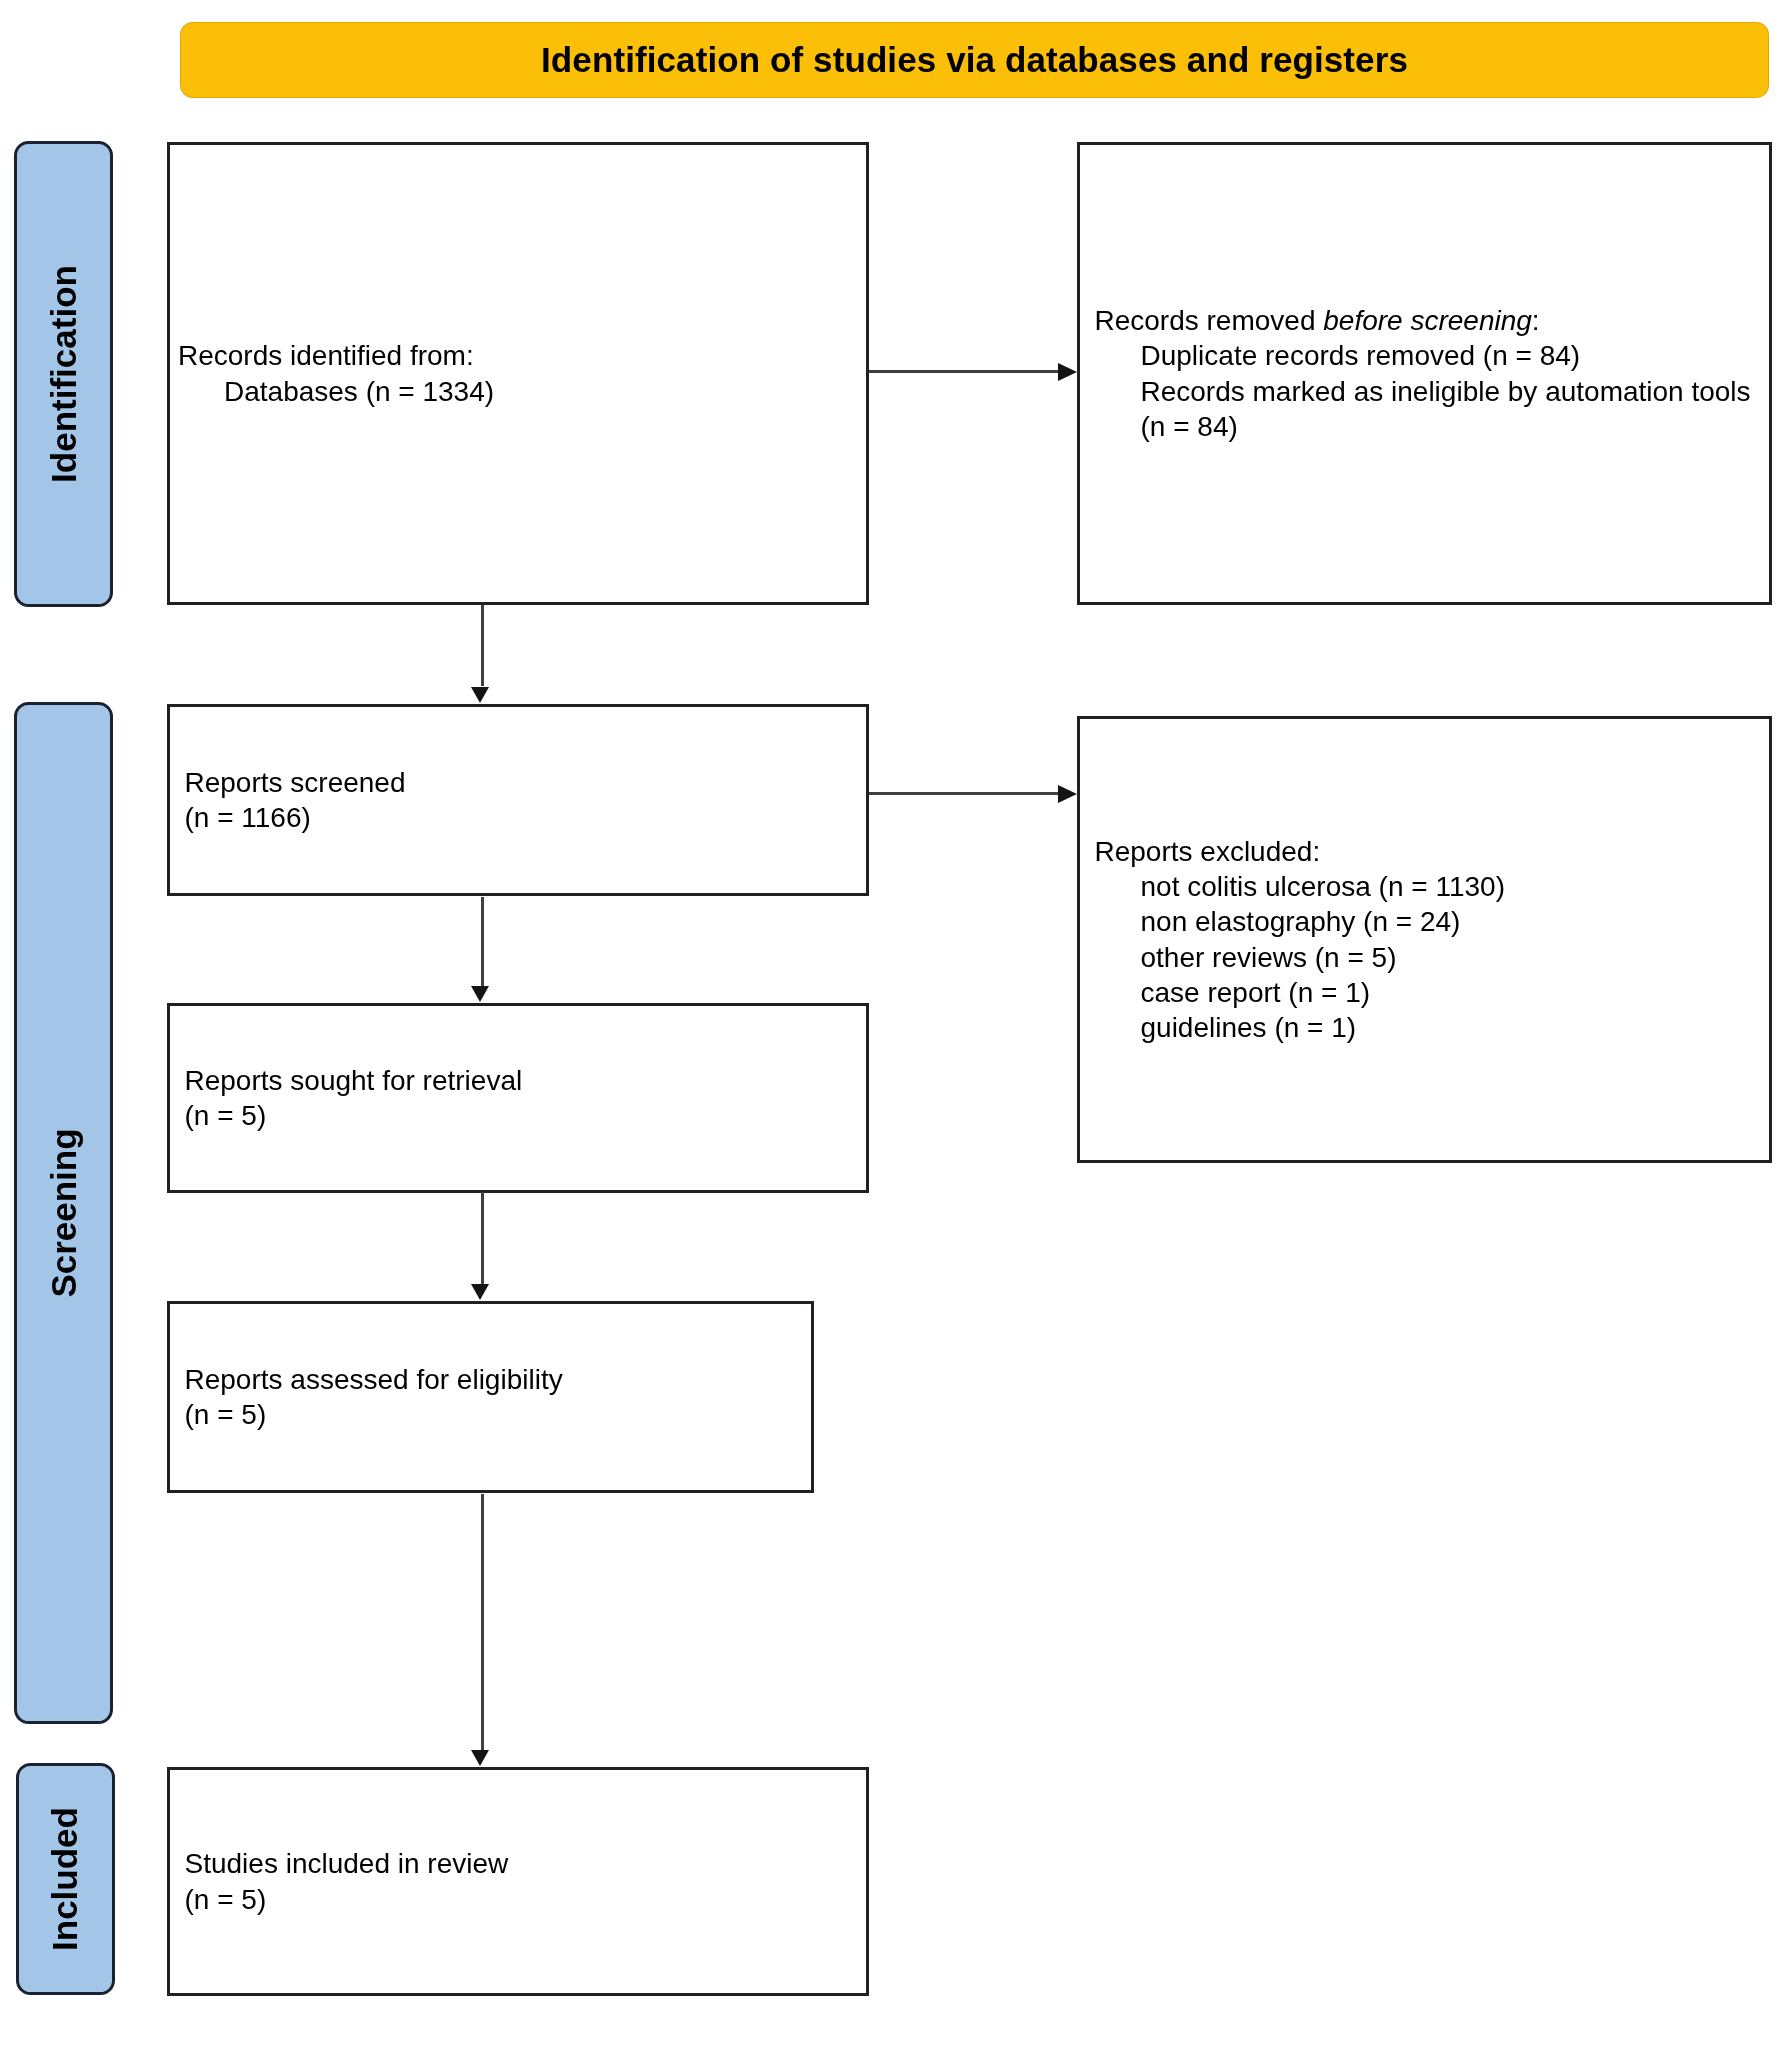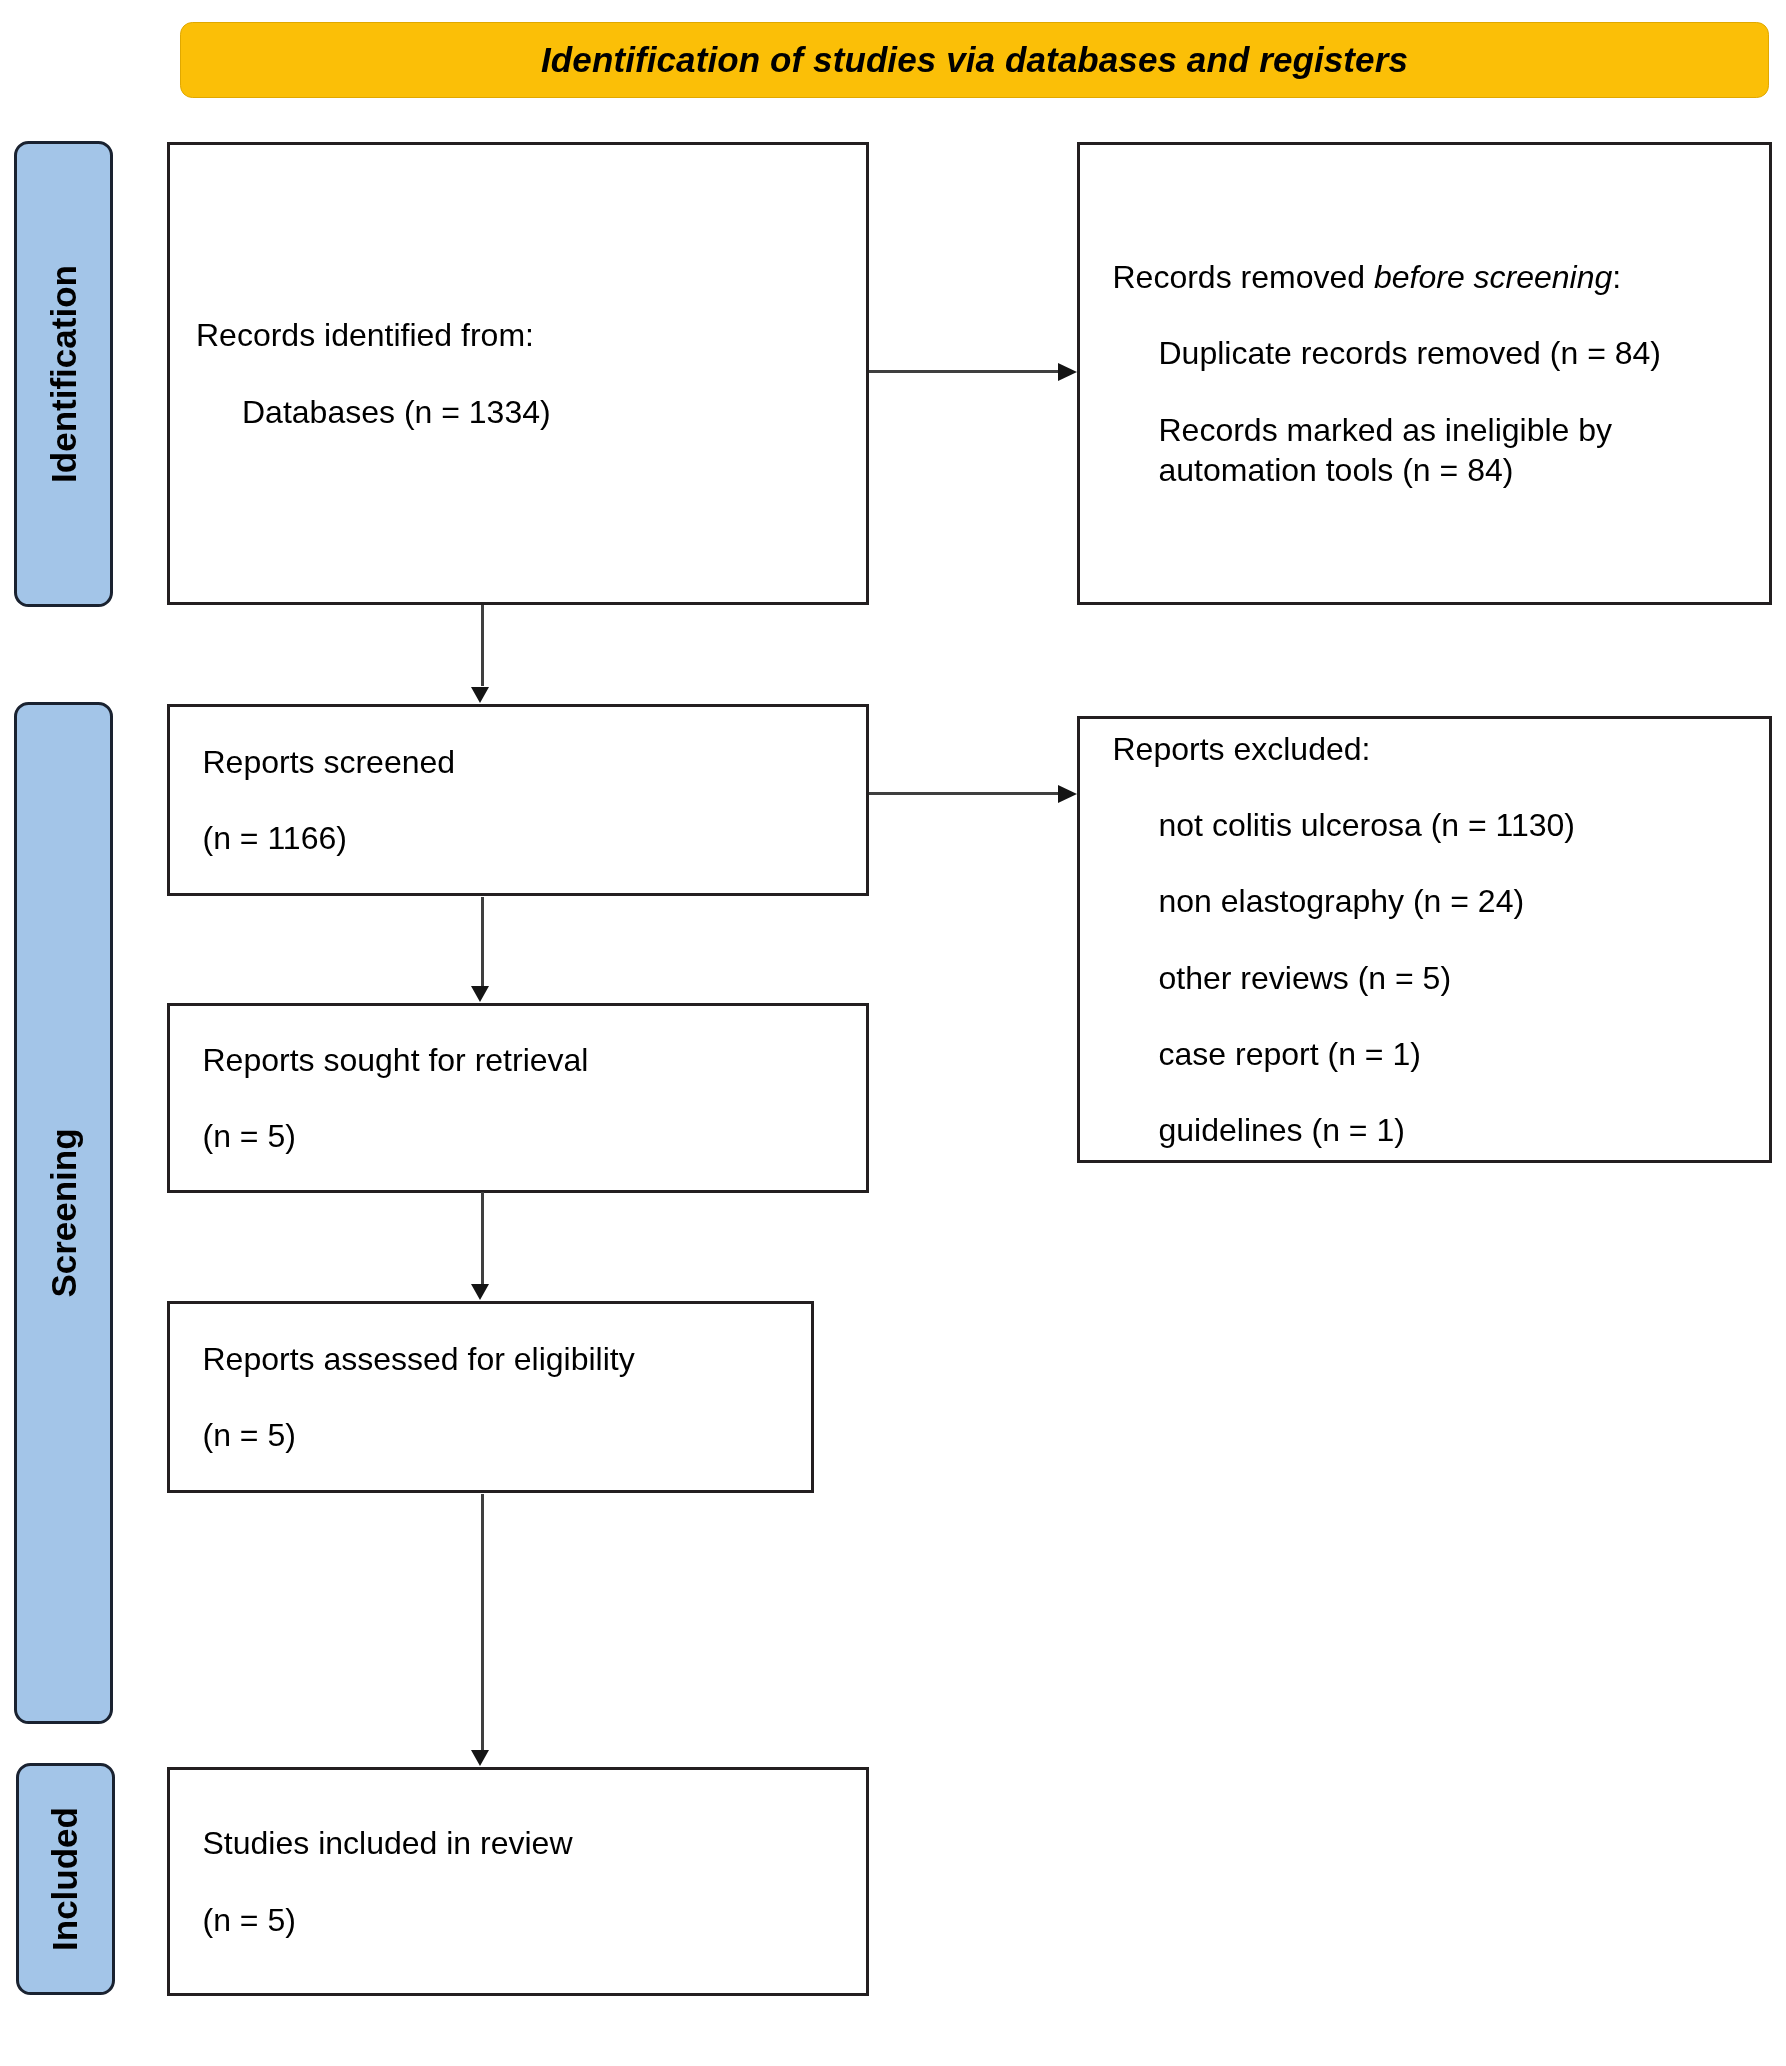--- a/index.html
+++ b/index.html
@@ -33,21 +33,20 @@
     align-items: center;
     justify-content: center;
   }
   .banner-text {
     font-size: 35px;
     font-weight: bold;
     color: #000000;
     letter-spacing: 0.1px;
     text-align: center;
     white-space: nowrap;
-    font-style: italic;
   }
 
   
   .stage-tab {
     position: absolute;
     background: #A3C5E8;
     border: 3.9px solid #1a2230;
     border-radius: 14.5px;
     box-sizing: border-box;
     display: flex;
@@ -70,22 +69,22 @@
     position: absolute;
     background: #ffffff;
     border: 3.3px solid #231f20;
     box-sizing: border-box;
     padding: 0 14.5px;
     display: flex;
     flex-direction: column;
     justify-content: center;
   }
   .node p {
-    margin: 18px;
-    font-size: 32px;
+    margin: 0;
+    font-size: 28px;
     line-height: 1.26;
     color: #000000;
   }
   .node p.indent   { padding-left: 46px; text-indent: 0; }
   .node p em       { font-style: italic; }
 
   
   #node-identified { left: 167px; top: 142px;  width: 702px; height: 463px; padding-left: 8px; }
   #node-screened   { left: 167px; top: 704px; width: 702px; height: 192px; }
   #node-sought     { left: 167px; top: 1003px; width: 702px; height: 190px; }

